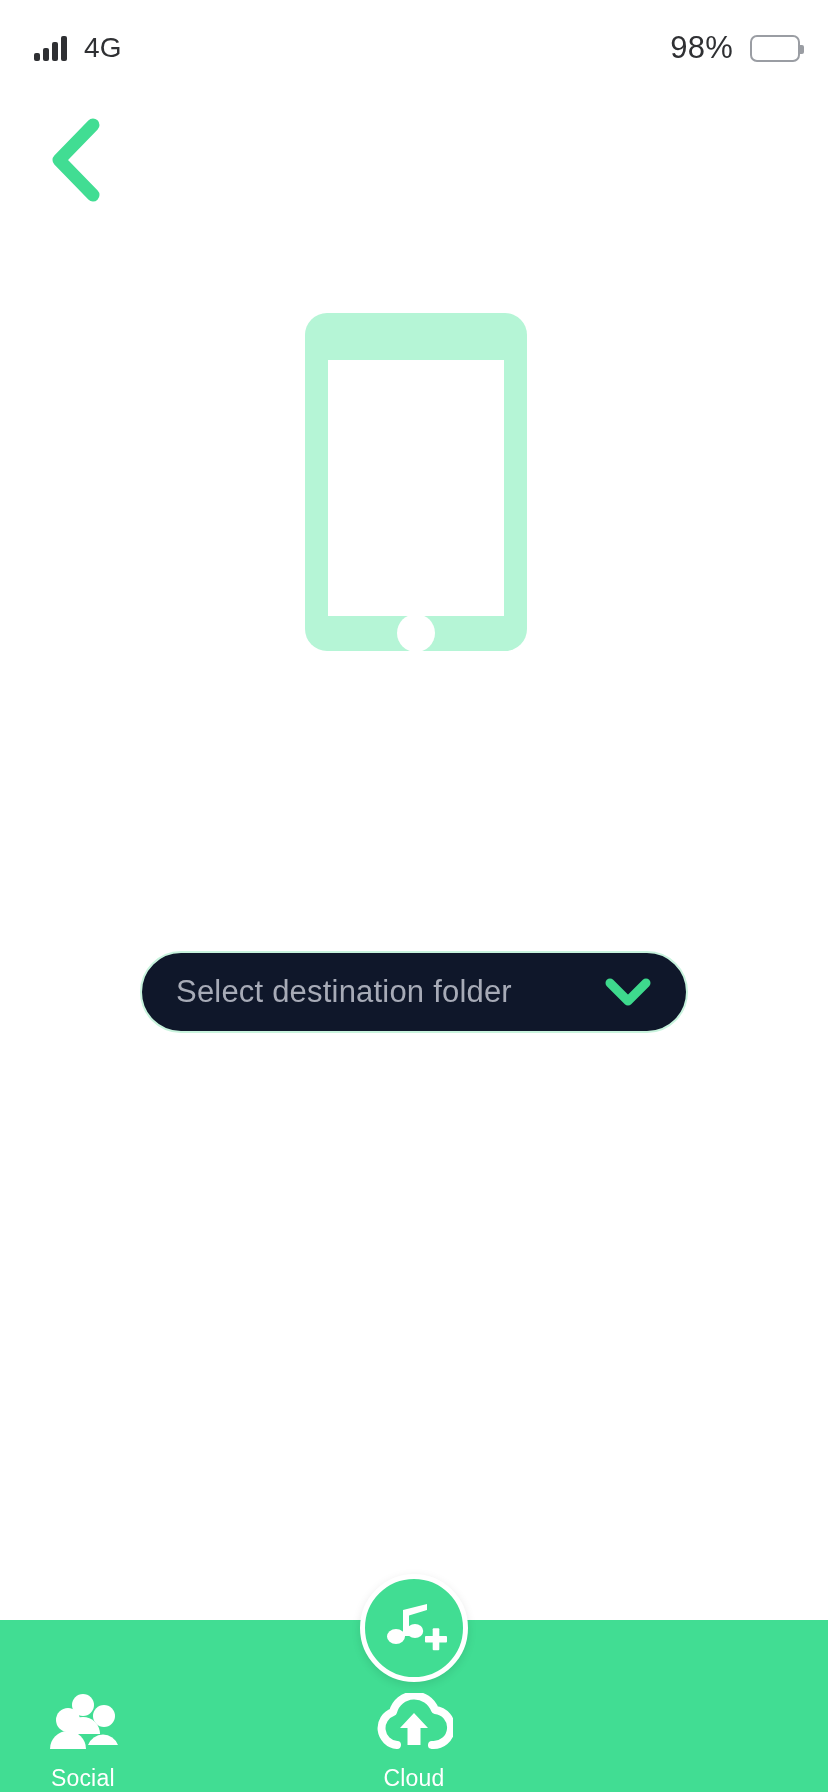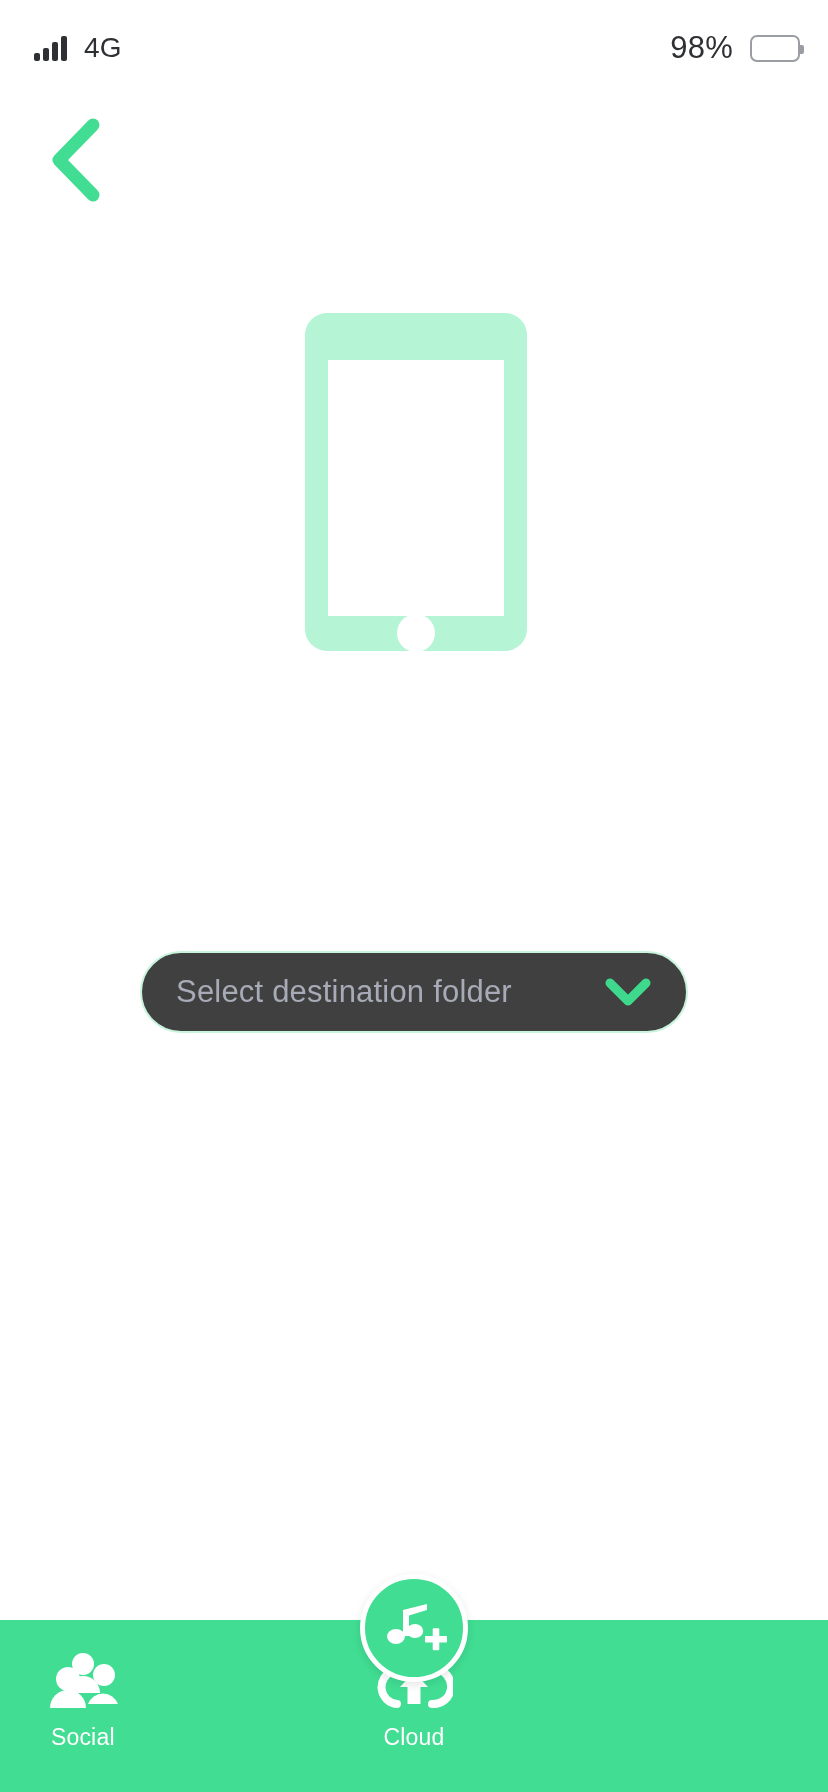--- a/index.html
+++ b/index.html
@@ -108,21 +108,21 @@
 
   
   .dest-field {
     position: absolute;
     top: 951px;
     left: 140px;
     width: 548px;
     height: 82px;
     border: 2px solid #c8f3dd;
     border-radius: 41px;
-    background: #404040;
+    background: #0f172a;
     display: flex;
     align-items: center;
     padding: 0 34px 0 34px;
     cursor: pointer;
     gap: 12px;
   }
   .dest-placeholder {
     flex: 1;
     font-size: 31px;
     color: #a7abb7;
@@ -143,21 +143,21 @@
     left: 0;
     bottom: 0;
     width: 828px;
     height: 172px;
     background: #41dd93;
   }
   .nav-items {
     position: absolute;
     inset: 0;
     display: flex;
-    align-items: flex-start;
+    align-items: flex-end;
     padding-top: 30px;
   }
   .nav-item {
     width: 20%;
     display: flex;
     flex-direction: column;
     align-items: center;
     gap: 12px;
     cursor: pointer;
   }

